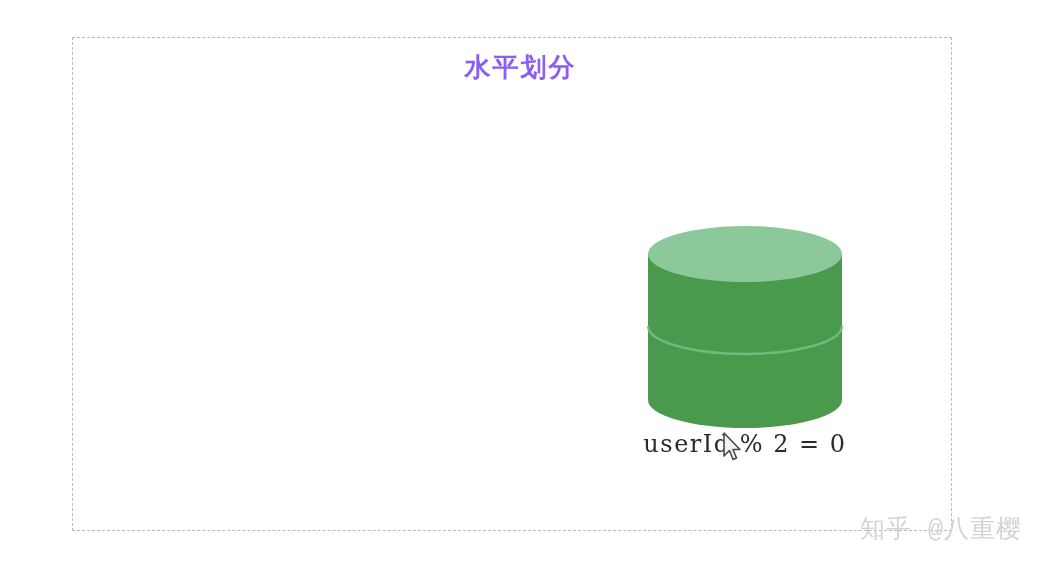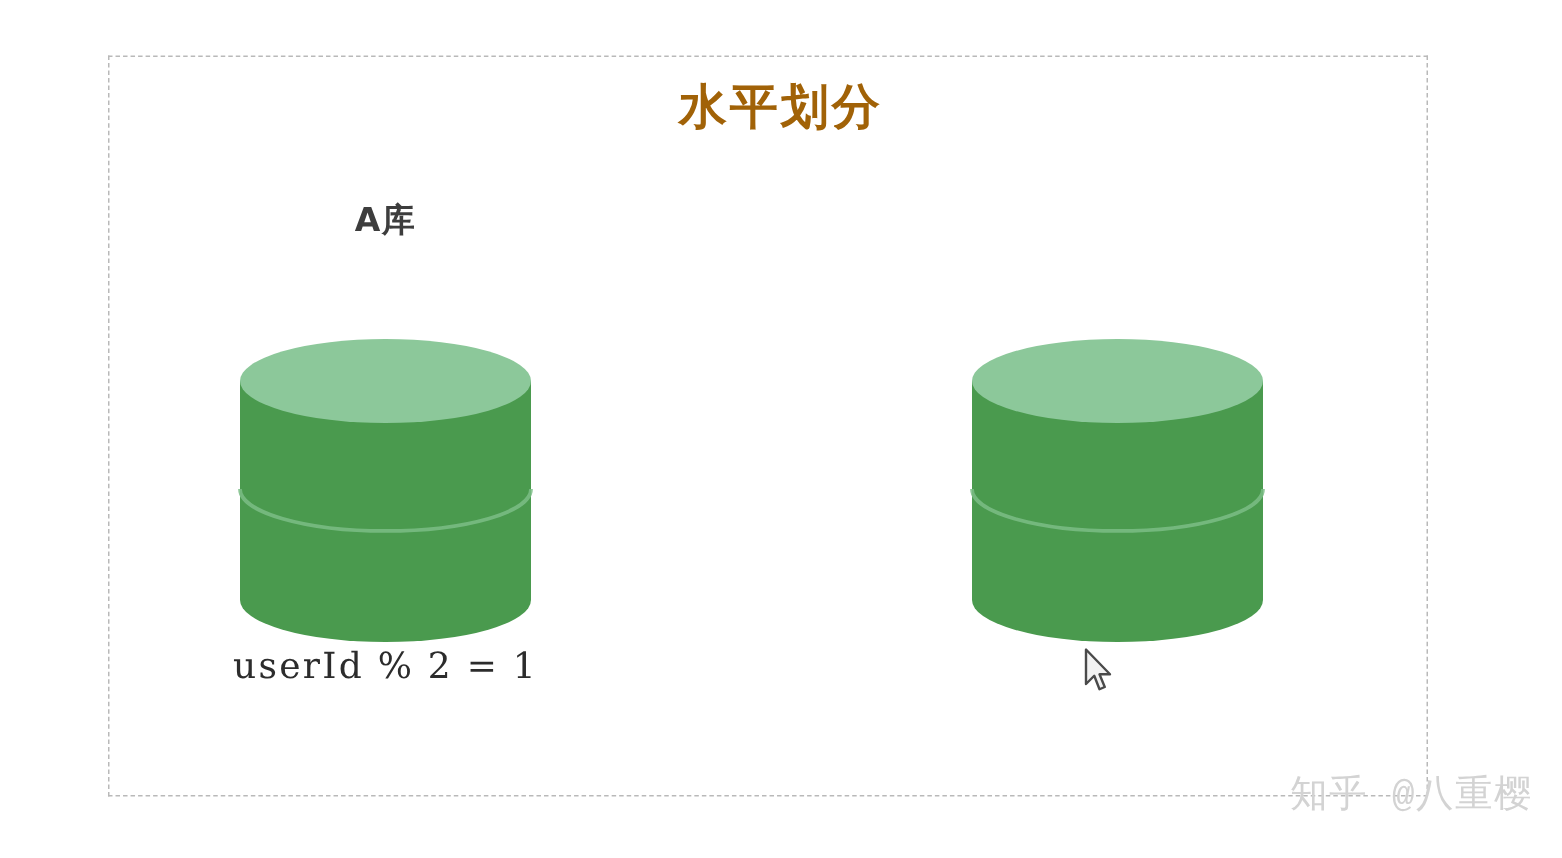--- a/index.html
+++ b/index.html
@@ -37,23 +37,23 @@
   }
 
   
   .diagram-title {
     position: absolute;
     left: 0;
     top: 50px;
     width: 1041px;
     text-align: center;
     font-family: "DejaVu Sans", "Liberation Sans", sans-serif;
-    font-size: 32px;
+    font-size: 26px;
     font-weight: 600;
-    color: #a16207;
+    color: #8b5cf6;
     letter-spacing: 2px;
     white-space: nowrap;
   }
 
   
   .db-group {
     position: absolute;
     top: 0;
     width: 330px;
     height: 572px;
@@ -129,49 +129,33 @@
 </style>
 </head>
 <body>
 
 <div id="canvas">
 
   <div class="dashed-frame"></div>
 
   <div class="diagram-title">水平划分</div>
 
-  <div class="db-group group-a">
-
-    <div class="db-label">A库</div>
-
-    <div class="cylinder-wrap">
-      <svg class="cylinder-svg" width="200" height="206" viewBox="0 0 200 206">
-
-        <path d="M 3,28 L 3,174 A 97,28 0 0 0 197,174 L 197,28 Z" fill="#4a9a4e"></path>
-
-        <path d="M 3,100 A 97,28 0 0 0 197,100" fill="none" stroke="#7bbd86" stroke-width="2.5" opacity="0.85"></path>
-
-        <ellipse cx="100" cy="28" rx="97" ry="28" fill="#8cc89a"></ellipse>
-      </svg>
-    </div>
-
-    <div class="db-formula">userId % 2 = 1</div>
-  </div>
 
   <div class="db-group group-b">
 
 
     <div class="cylinder-wrap">
       <svg class="cylinder-svg" width="200" height="206" viewBox="0 0 200 206">
         <path d="M 3,28 L 3,174 A 97,28 0 0 0 197,174 L 197,28 Z" fill="#4a9a4e"></path>
         <path d="M 3,100 A 97,28 0 0 0 197,100" fill="none" stroke="#7bbd86" stroke-width="2.5" opacity="0.85"></path>
         <ellipse cx="100" cy="28" rx="97" ry="28" fill="#8cc89a"></ellipse>
       </svg>
     </div>
 
+    <div class="db-formula">userId % 2 = 0</div>
   </div>
 
   <div class="watermark">知乎 @八重樱</div>
 
   <svg class="cursor" viewBox="0 0 22 32">
     <path d="M 2,1 L 2,24 L 7.5,18.5 L 11,27.5 L 14.5,26 L 11,17.5 L 18,17.5 Z" fill="#f2f2f2" stroke="#4a4a4a" stroke-width="1.6" stroke-linejoin="round"></path>
   </svg>
 
 </div>
 

